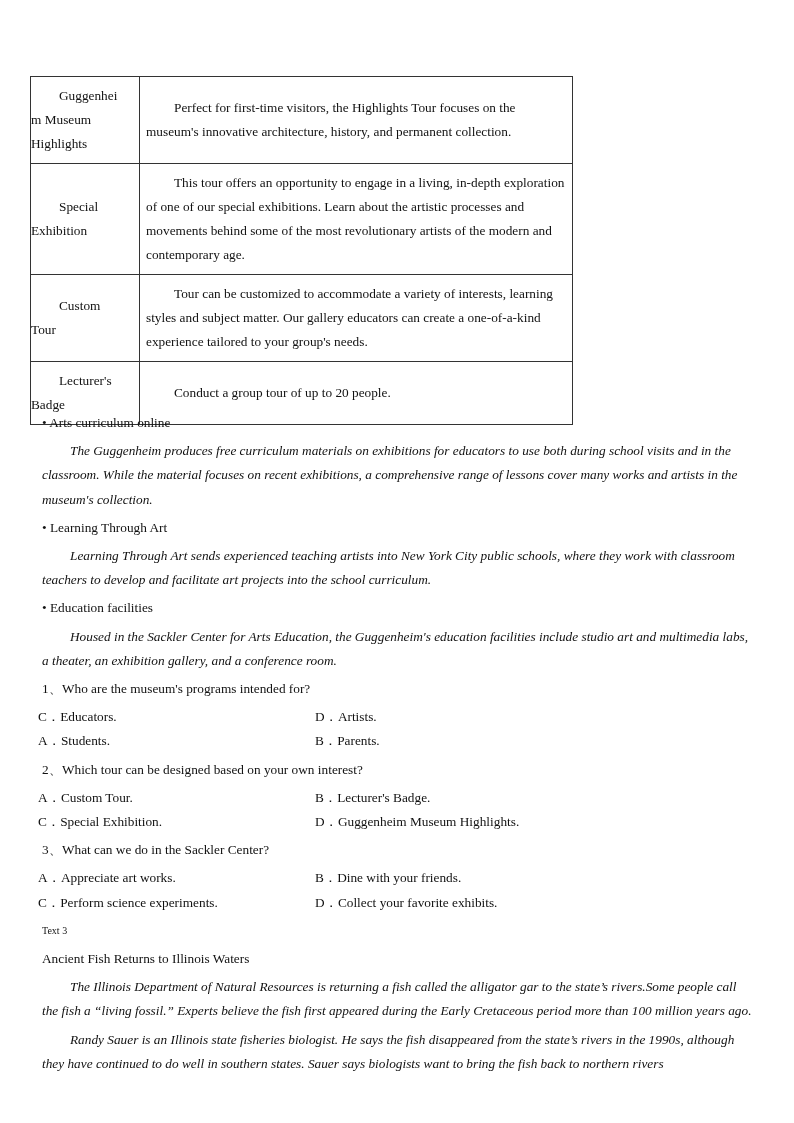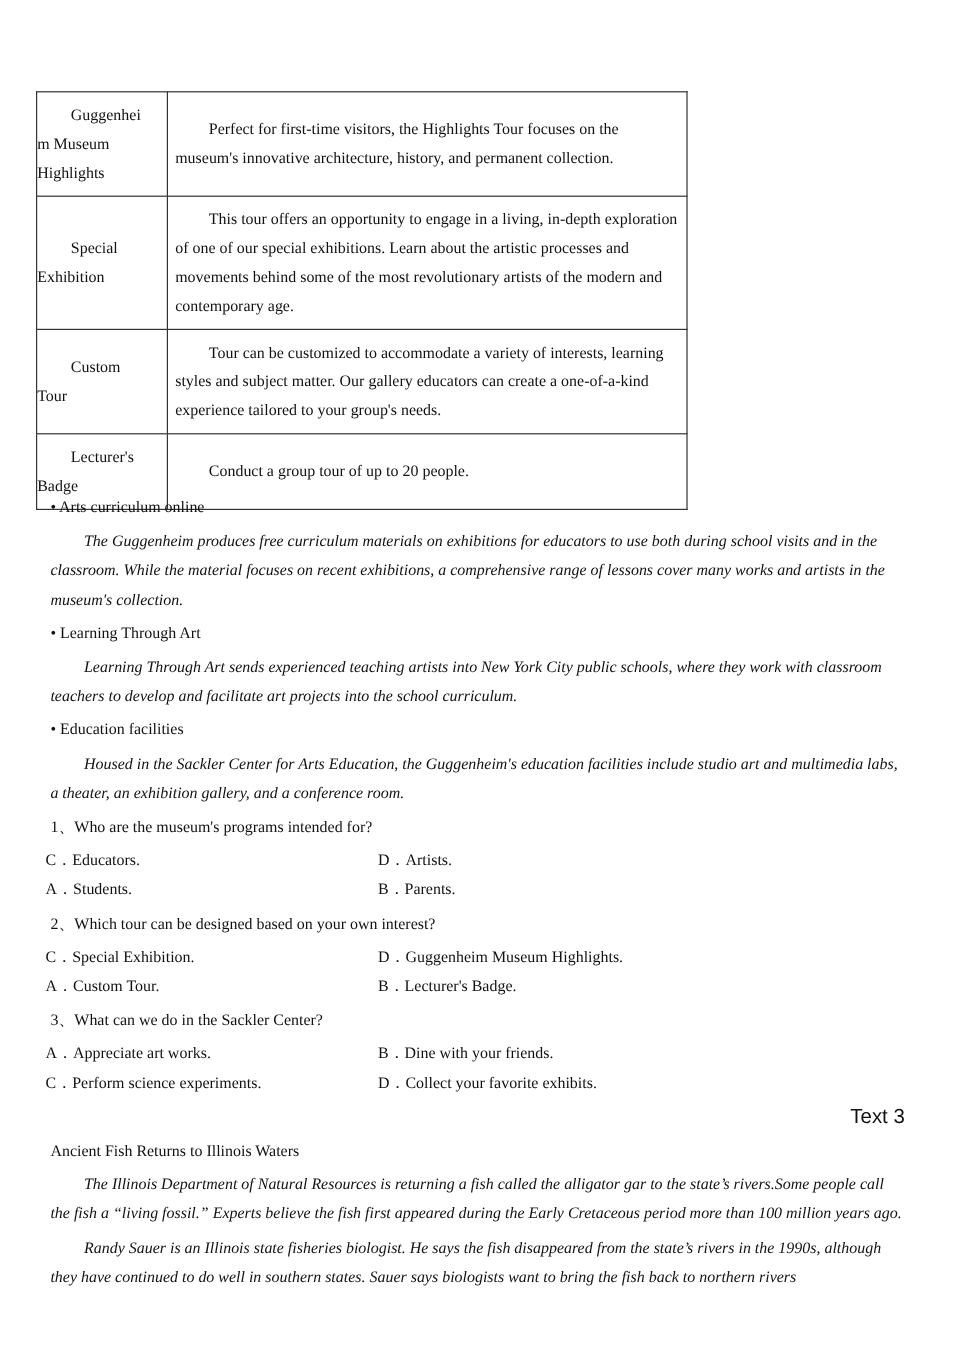--- a/index.html
+++ b/index.html
@@ -18,21 +18,21 @@
   .indent { text-indent: 28px; }
   .row1 td { height: 82px; }
   .row2 td { height: 106px; }
   .row3 td { height: 82px; }
   .row4 td { height: 58px; }
   .flow { position: absolute; left: 0; top: 407px; width: 720px; line-height: 24.2px; }
   .flow p { margin: 4px; }
   .para { text-indent: 28px; font-style: italic; }
   .q-row { display: flex; }
   .q-row .opt { width: 277px; }
-  .text3 { text-align: right; font-family: Liberation Sans, sans-serif; font-size: 17px; }
+  .text3 { text-align: left; font-family: Liberation Serif, serif; font-size: 10px; }
 </style>
 </head>
 <body>
 
 <div class="page">
   <table class="tours">
     <tbody>
         <tr class="row1">
       <td class="name">
         <div class="indent"><span>Guggenhei</span><br><span style="text-indent:0">m Museum</span><br><span>Highlights</span></div>
@@ -75,26 +75,26 @@
           <span>D．Artists.</span>
         </div>
       <div class="q-row">
           <span class="opt">A．Students.</span>
           <span>B．Parents.</span>
         </div>
     </div>
     <div>
       <p>2、Which tour can be designed based on your own interest?</p>
       <div class="q-row">
+          <span class="opt">A．Custom Tour.</span>
+          <span>B．Lecturer's Badge.</span>
+        </div>
+      <div class="q-row">
           <span class="opt">C．Special Exhibition.</span>
           <span>D．Guggenheim Museum Highlights.</span>
-        </div>
-      <div class="q-row">
-          <span class="opt">A．Custom Tour.</span>
-          <span>B．Lecturer's Badge.</span>
         </div>
     </div>
     <div>
       <p>3、What can we do in the Sackler Center?</p>
       <div class="q-row">
           <span class="opt">A．Appreciate art works.</span>
           <span>B．Dine with your friends.</span>
         </div>
       <div class="q-row">
           <span class="opt">C．Perform science experiments.</span>

